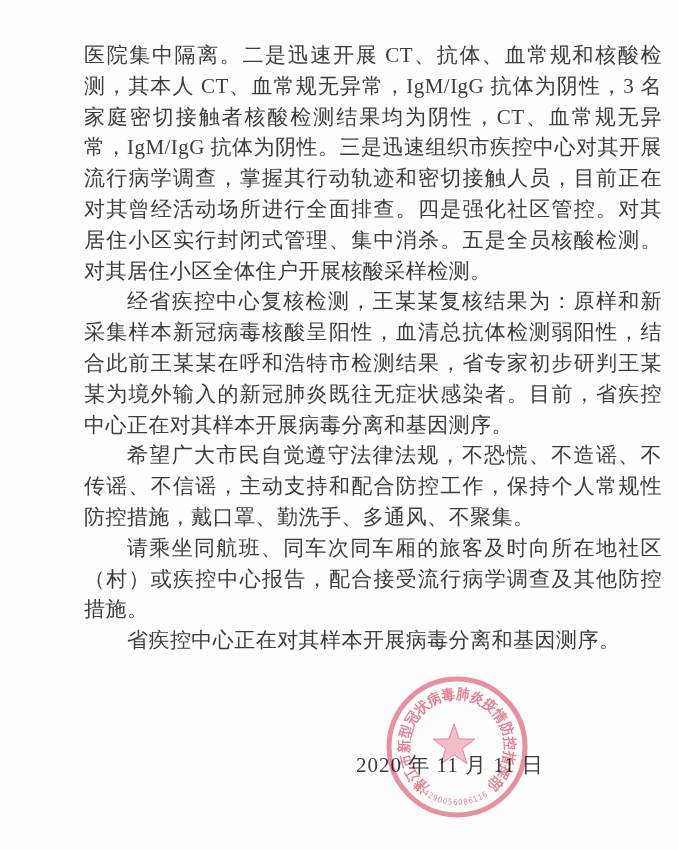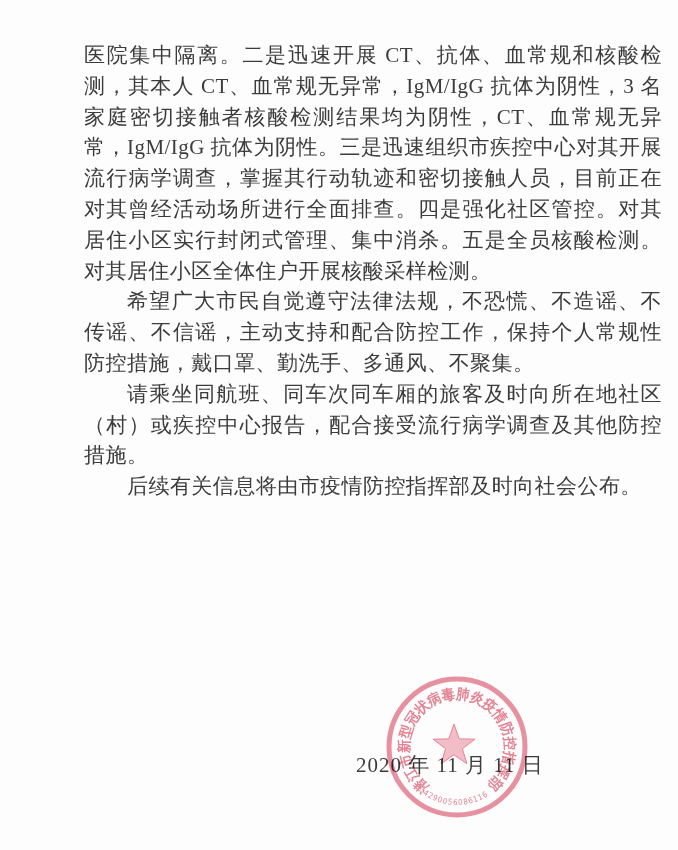--- a/index.html
+++ b/index.html
@@ -79,23 +79,24 @@
     fill-opacity:0.75;
   }
 </style>
 </head>
 <body>
 
 <div class="page">
 
   <div class="body-text">
     <p>医院集中隔离。二是迅速开展 CT、抗体、血常规和核酸检测，其本人 CT、血常规无异常，IgM/IgG 抗体为阴性，3 名家庭密切接触者核酸检测结果均为阴性，CT、血常规无异常，IgM/IgG 抗体为阴性。三是迅速组织市疾控中心对其开展流行病学调查，掌握其行动轨迹和密切接触人员，目前正在对其曾经活动场所进行全面排查。四是强化社区管控。对其居住小区实行封闭式管理、集中消杀。五是全员核酸检测。对其居住小区全体住户开展核酸采样检测。</p>
+    <p class="indent">经省疾控中心复核检测，王某某复核结果为：原样和新采集样本新冠病毒核酸呈阳性，血清总抗体检测弱阳性，结合此前王某某在呼和浩特市检测结果，省专家初步研判王某某为境外输入的新冠肺炎既往无症状感染者。目前，省疾控中心正在对其样本开展病毒分离和基因测序。</p>
     <p class="indent">希望广大市民自觉遵守法律法规，不恐慌、不造谣、不传谣、不信谣，主动支持和配合防控工作，保持个人常规性防控措施，戴口罩、勤洗手、多通风、不聚集。</p>
     <p class="indent">请乘坐同航班、同车次同车厢的旅客及时向所在地社区（村）或疾控中心报告，配合接受流行病学调查及其他防控措施。</p>
-    <p class="indent">后续有关信息将由市疫情防控指挥部及时向社会公布。</p>
+    <p class="indent">省疾控中心正在对其样本开展病毒分离和基因测序。</p>
   </div>
 
   <div class="date-line">2020 年 11 月 11 日</div>
 
   <svg class="stamp" viewBox="0 0 144 144" xmlns="http://www.w3.org/2000/svg">
     <defs>
       <path id="seal-arc" d="M 44.5,111.3 A 48 48 0 1 1 99.5,111.3" fill="none"></path>
       <path id="seal-code-arc" d="M 36.3,117.7 A 58 58 0 0 0 107.7,117.7" fill="none"></path>
     </defs>
     <circle class="seal-ring" cx="72" cy="72" r="68"></circle>

